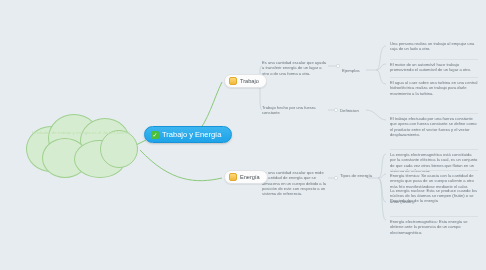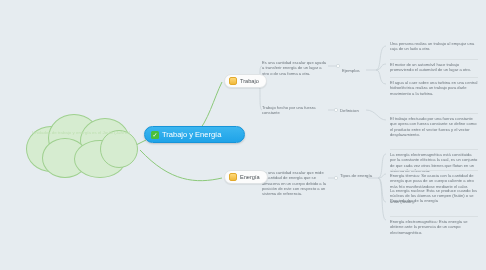--- a/index.html
+++ b/index.html
@@ -28,21 +28,21 @@
     font-size:4.4px;line-height:6px;color:#bfe0b2;
     z-index:3;
   }
 
   
   .center-node{
     position:absolute;left:144px;top:126px;
     display:flex;align-items:center;gap:3px;
     background:linear-gradient(#3cb6f0,#1fa3e8);
     border:1px solid #1794d8;border-radius:11px;
-    padding:3px 23px 3px 6px;
+    padding:3px 10px 3px 6px;
     box-shadow:0 1px 2px rgba(0,0,0,.18);
     z-index:5;
   }
   .center-node .label{color:#ffffff;font-size:7.5px;white-space:nowrap;}
   .chk{
     width:8px;height:8px;border-radius:1.5px;background:#4bbf3a;
     display:flex;align-items:center;justify-content:center;
     color:#fff;font-size:6px;line-height:1;flex:0 0 auto;
   }
 

